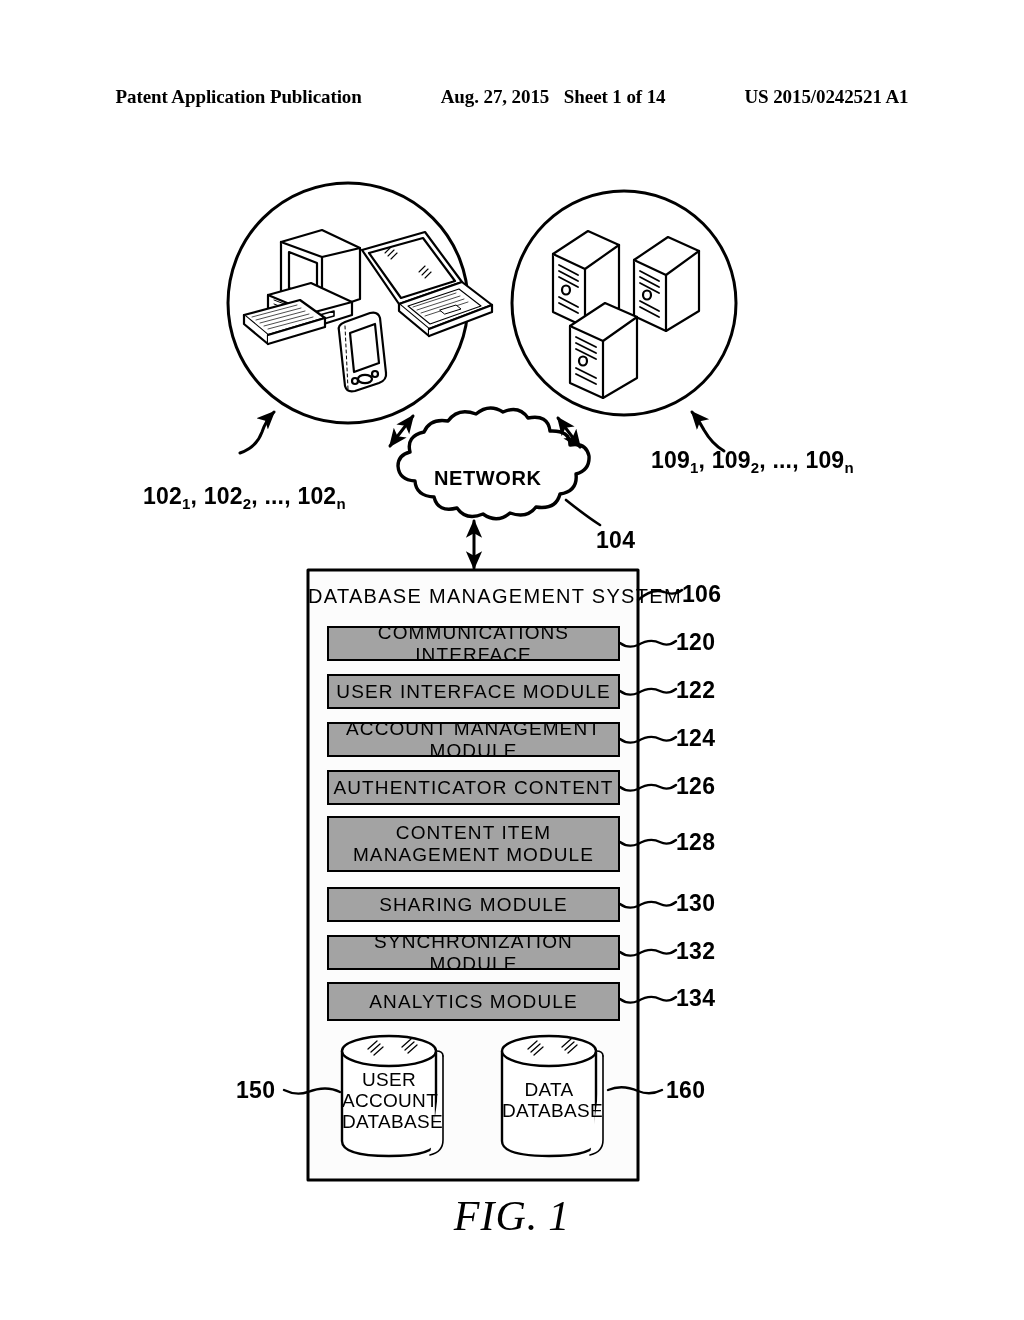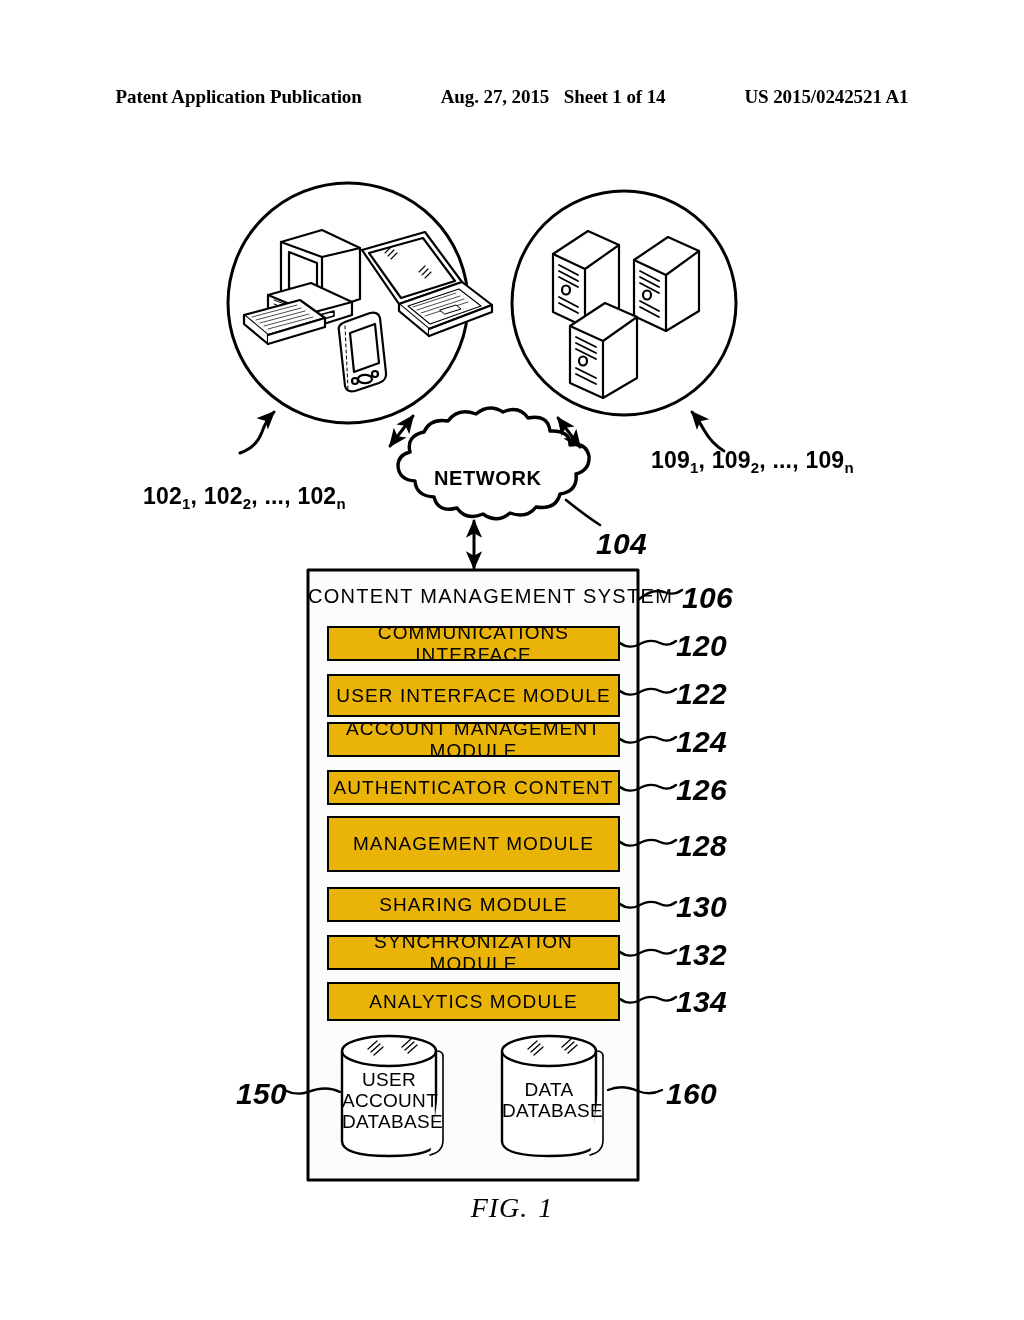--- a/index.html
+++ b/index.html
@@ -66,24 +66,23 @@
   .ref-label sub {
     font-size: 15px;
     font-weight: 600;
     vertical-align: baseline;
     position: relative;
     top: 5px;
     left: 0px;
   }
 
   .ref-num {
-    font-size: 30px;
+    font-size: 23px;
     font-weight: 600;
     letter-spacing: 0.3px;
-    font-style: italic;
   }
 
   .cloud-label {
     font-size: 20px;
     font-weight: 600;
     letter-spacing: 0.6px;
   }
 
   .sys-title {
     font-size: 20px;
@@ -95,21 +94,21 @@
   .module-label {
     font-size: 19px;
     font-weight: 500;
     letter-spacing: 1.1px;
     text-align: center;
     width: 100%;
   }
   .module-box {
     position: absolute;
     box-sizing: border-box;
-    background: #eab308;
+    background: #a3a3a3;
     border: 2.5px solid #000;
     display: flex;
     align-items: center;
     justify-content: center;
   }
   .module-box.two-line .module-label { line-height: 1.18; white-space: normal; }
 
   .db-label {
     font-size: 19px;
     font-weight: 500;
@@ -119,21 +118,21 @@
   }
 
   #fig-caption {
     position: absolute;
     left: 0;
     top: 1192px;
     width: 1024px;
     text-align: center;
     font-family: "Liberation Serif", serif;
     font-style: italic;
-    font-size: 28px;
+    font-size: 42px;
     letter-spacing: 1px;
   }
   #fig-caption .fignum { margin-left: 10px; }
 </style>
 </head>
 <body>
 
 <div id="pub-header">
   <span class="h-left">Patent Application Publication</span>
   <span class="h-mid">
@@ -358,44 +357,45 @@
   <span>102</span><sub>1</sub><span>,&nbsp;</span><span>102</span><sub>2</sub><span>, ...,</span><span>&nbsp;</span><span>102</span><sub>n</sub>
 </div>
 
 <div class="fig-text ref-label" style="left:651px; top:448px;">
   <span>109</span><sub>1</sub><span>,&nbsp;</span><span>109</span><sub>2</sub><span>, ...,</span><span>&nbsp;</span><span>109</span><sub>n</sub>
 </div>
 
 <div class="fig-text cloud-label" style="left:434px; top:468px;">NETWORK</div>
 <div class="fig-text ref-num" style="left:596px; top:528px;">104</div>
 
-<div class="fig-text sys-title" style="left:308px; top:586px; width:330px;">CONTENT MANAGEMENT SYSTEM</div>
+<div class="fig-text sys-title" style="left:308px; top:586px; width:330px;">DATABASE MANAGEMENT SYSTEM</div>
 <div class="fig-text ref-num" style="left:682px; top:582px;">106</div>
 
 <div class="module-box" style="left:327px; top:626px; width:293px; height:35px;">
   <span class="module-label">COMMUNICATIONS INTERFACE</span>
 </div>
 <div class="fig-text ref-num" style="left:676px; top:630px;">120</div>
 
-<div class="module-box" style="left:327px; top:674px; width:293px; height:43px;">
+<div class="module-box" style="left:327px; top:674px; width:293px; height:35px;">
   <span class="module-label">USER INTERFACE MODULE</span>
 </div>
 <div class="fig-text ref-num" style="left:676px; top:678px;">122</div>
 
 <div class="module-box" style="left:327px; top:722px; width:293px; height:35px;">
   <span class="module-label">ACCOUNT MANAGEMENT MODULE</span>
 </div>
 <div class="fig-text ref-num" style="left:676px; top:726px;">124</div>
 
 <div class="module-box" style="left:327px; top:770px; width:293px; height:35px;">
   <span class="module-label">AUTHENTICATOR CONTENT</span>
 </div>
 <div class="fig-text ref-num" style="left:676px; top:774px;">126</div>
 
 <div class="module-box two-line" style="left:327px; top:816px; width:293px; height:56px; flex-direction:column;">
+  <span class="module-label">CONTENT ITEM</span>
   <span class="module-label">MANAGEMENT MODULE</span>
 </div>
 <div class="fig-text ref-num" style="left:676px; top:830px;">128</div>
 
 <div class="module-box" style="left:327px; top:887px; width:293px; height:35px;">
   <span class="module-label">SHARING MODULE</span>
 </div>
 <div class="fig-text ref-num" style="left:676px; top:891px;">130</div>
 
 <div class="module-box" style="left:327px; top:935px; width:293px; height:35px;">

